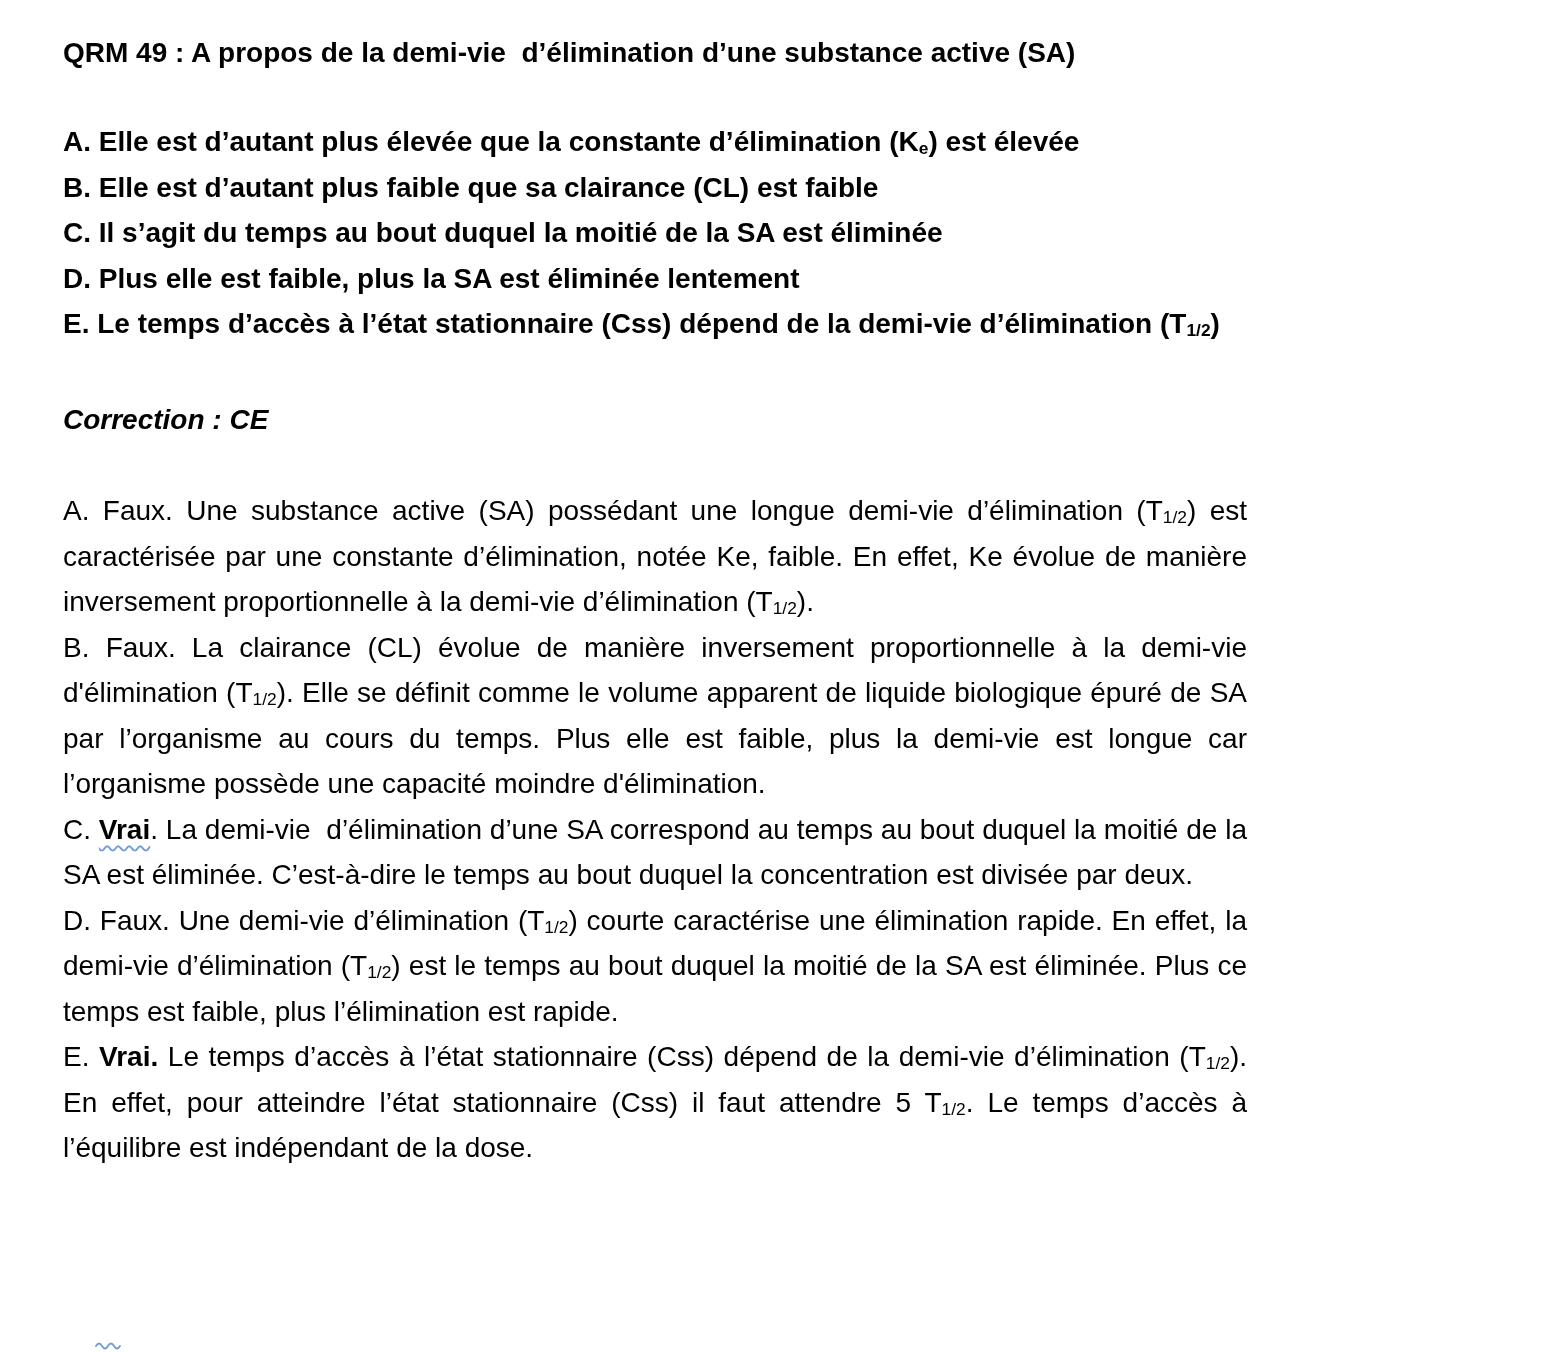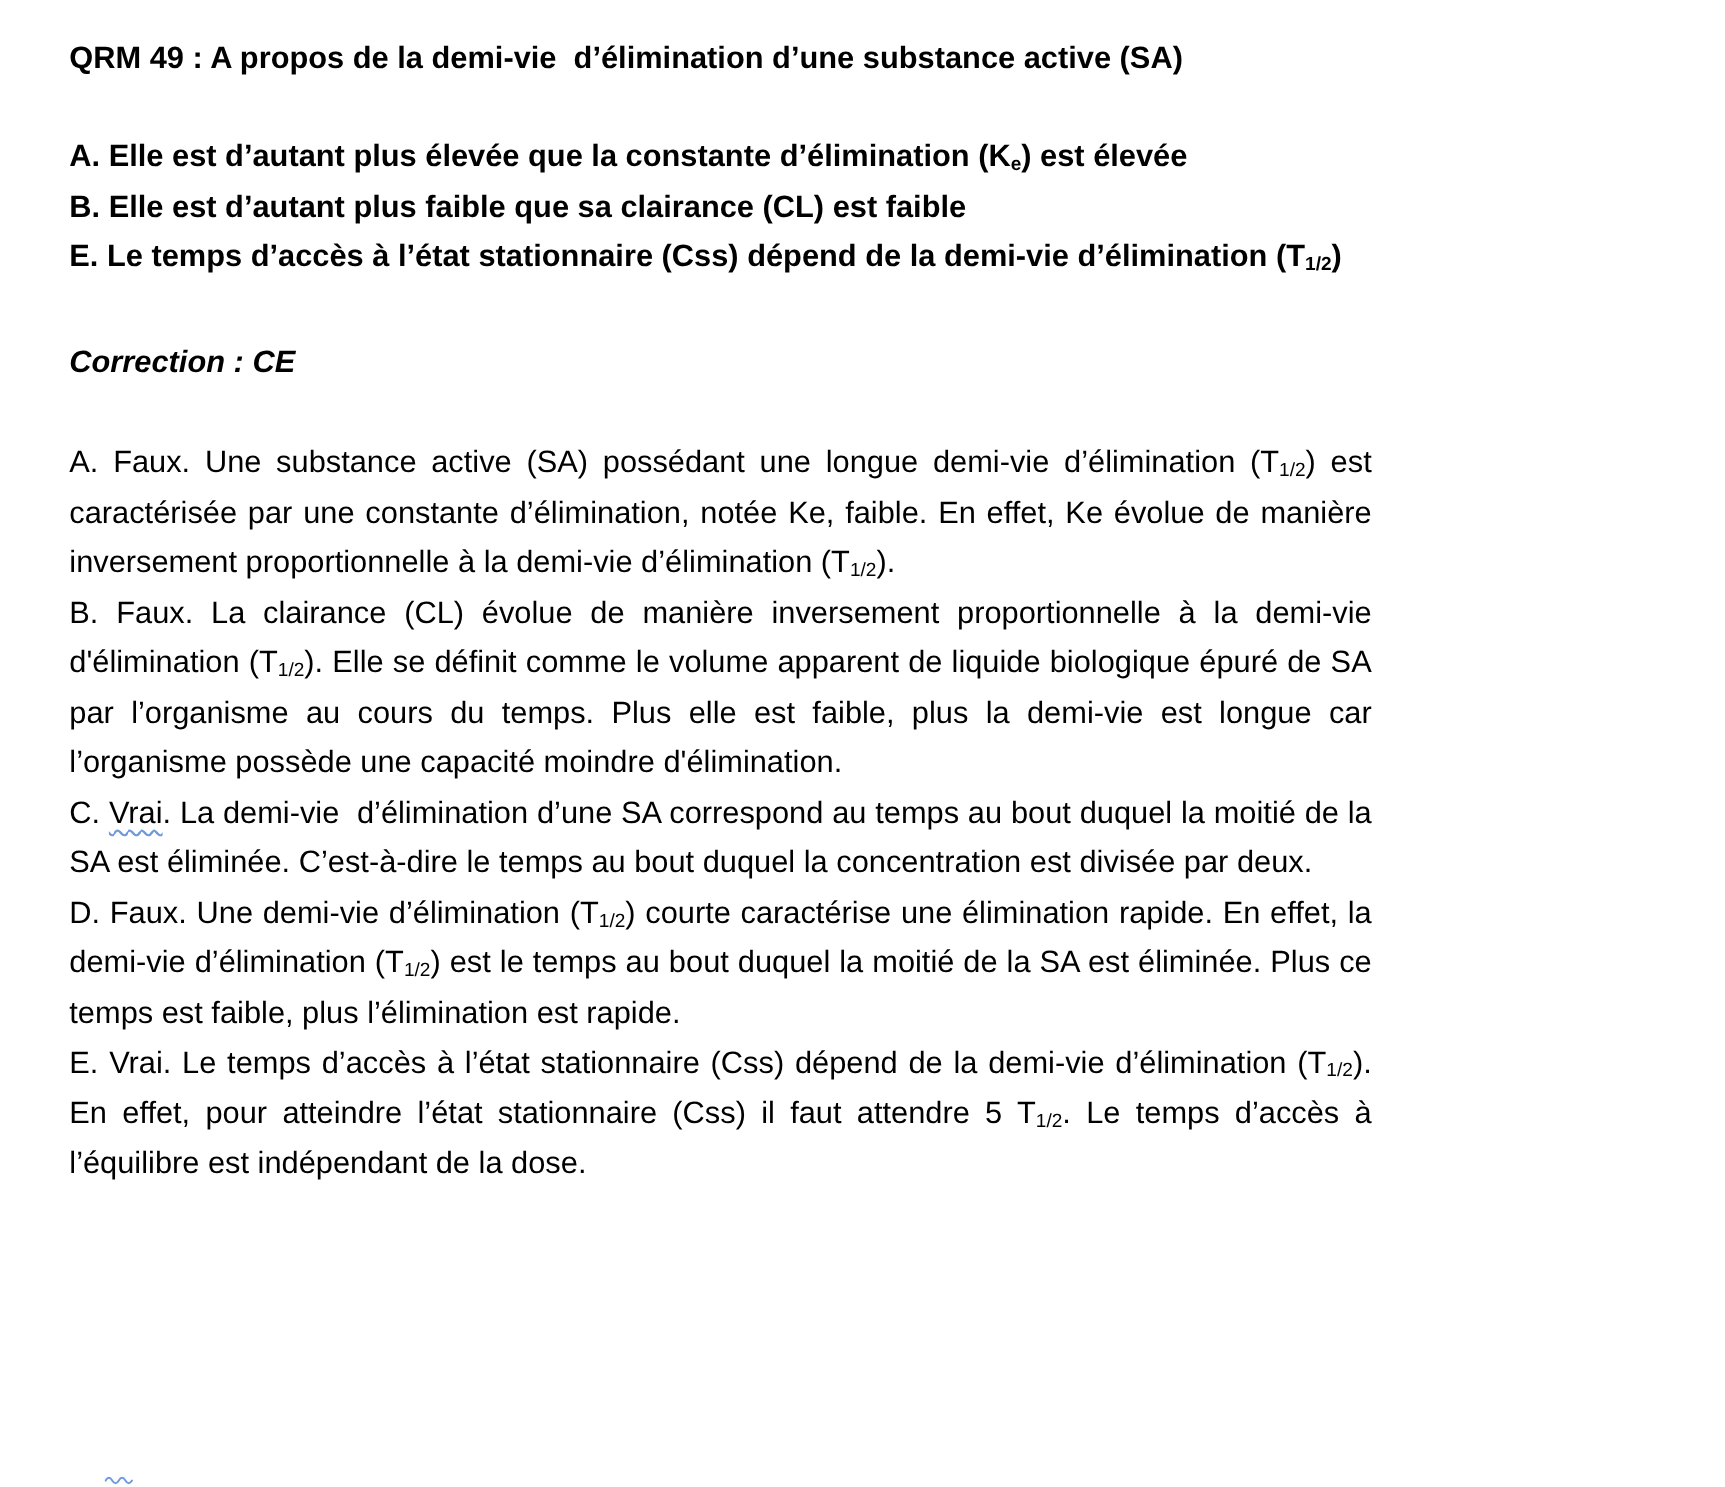--- a/index.html
+++ b/index.html
@@ -48,21 +48,21 @@
     text-align: justify;
     text-justify: inter-word;
     margin: 0;
   }
   .rt sub, .option sub {
     font-size: 0.62em;
     line-height: 0;
     vertical-align: -0.2em;
     letter-spacing: 0;
   }
-  .b { font-weight: normal; }
+  .b { font-weight: bold; }
   .wavy {
     text-decoration-line: underline;
     text-decoration-style: wavy;
     text-decoration-thickness: 2px;
     text-underline-offset: 6px;
   }
   .stray-squiggle {
     position: absolute;
     left: 95px;
     top: 1340px;
@@ -73,20 +73,22 @@
 </head>
 <body>
 
 <div class="page">
 
   <div class="title">QRM 49 : A propos de la demi-vie&nbsp; d’élimination d’une substance active (SA)</div>
 
   <div class="options">
     <div class="option rt"><span>A. Elle est d’autant plus élevée que la constante d’élimination (K</span><sub>e</sub><span>) est élevée</span></div>
     <div class="option rt"><span>B. Elle est d’autant plus faible que sa clairance (CL) est faible</span></div>
+    <div class="option rt"><span>C. Il s’agit du temps au bout duquel la moitié de la SA est éliminée</span></div>
+    <div class="option rt"><span>D. Plus elle est faible, plus la SA est éliminée lentement</span></div>
     <div class="option rt"><span>E. Le temps d’accès à l’état stationnaire (Css) dépend de la demi-vie d’élimination (T</span><sub>1/2</sub><span>)</span></div>
   </div>
 
   <div class="section-heading">Correction : CE</div>
 
   <div class="correction">
     <div class="para rt"><span>A. Faux. Une substance active (SA) possédant une longue demi-vie d’élimination (T</span><sub>1/2</sub><span>) est caractérisée par une constante d’élimination, notée Ke, faible. En effet, Ke évolue de manière inversement proportionnelle à la demi-vie d’élimination (T</span><sub>1/2</sub><span>).</span></div>
     <div class="para rt"><span>B. Faux. La clairance (CL) évolue de manière inversement proportionnelle à la demi-vie d'élimination (T</span><sub>1/2</sub><span>). Elle se définit comme le volume apparent de liquide biologique épuré de SA par l’organisme au cours du temps. Plus elle est faible, plus la demi-vie est longue car l’organisme possède une capacité moindre d'élimination.</span></div>
     <div class="para rt"><span>C. </span><span class="b wavy" style="text-decoration-color: rgb(111, 155, 220);">Vrai</span><span>. La demi-vie&nbsp; d’élimination d’une SA correspond au temps au bout duquel la moitié de la SA est éliminée. C’est-à-dire le temps au bout duquel la concentration est divisée par deux.</span></div>
     <div class="para rt"><span>D. Faux. Une demi-vie d’élimination (T</span><sub>1/2</sub><span>) courte caractérise une élimination rapide. En effet, la demi-vie d’élimination (T</span><sub>1/2</sub><span>) est le temps au bout duquel la moitié de la SA est éliminée. Plus ce temps est faible, plus l’élimination est rapide.</span></div>

